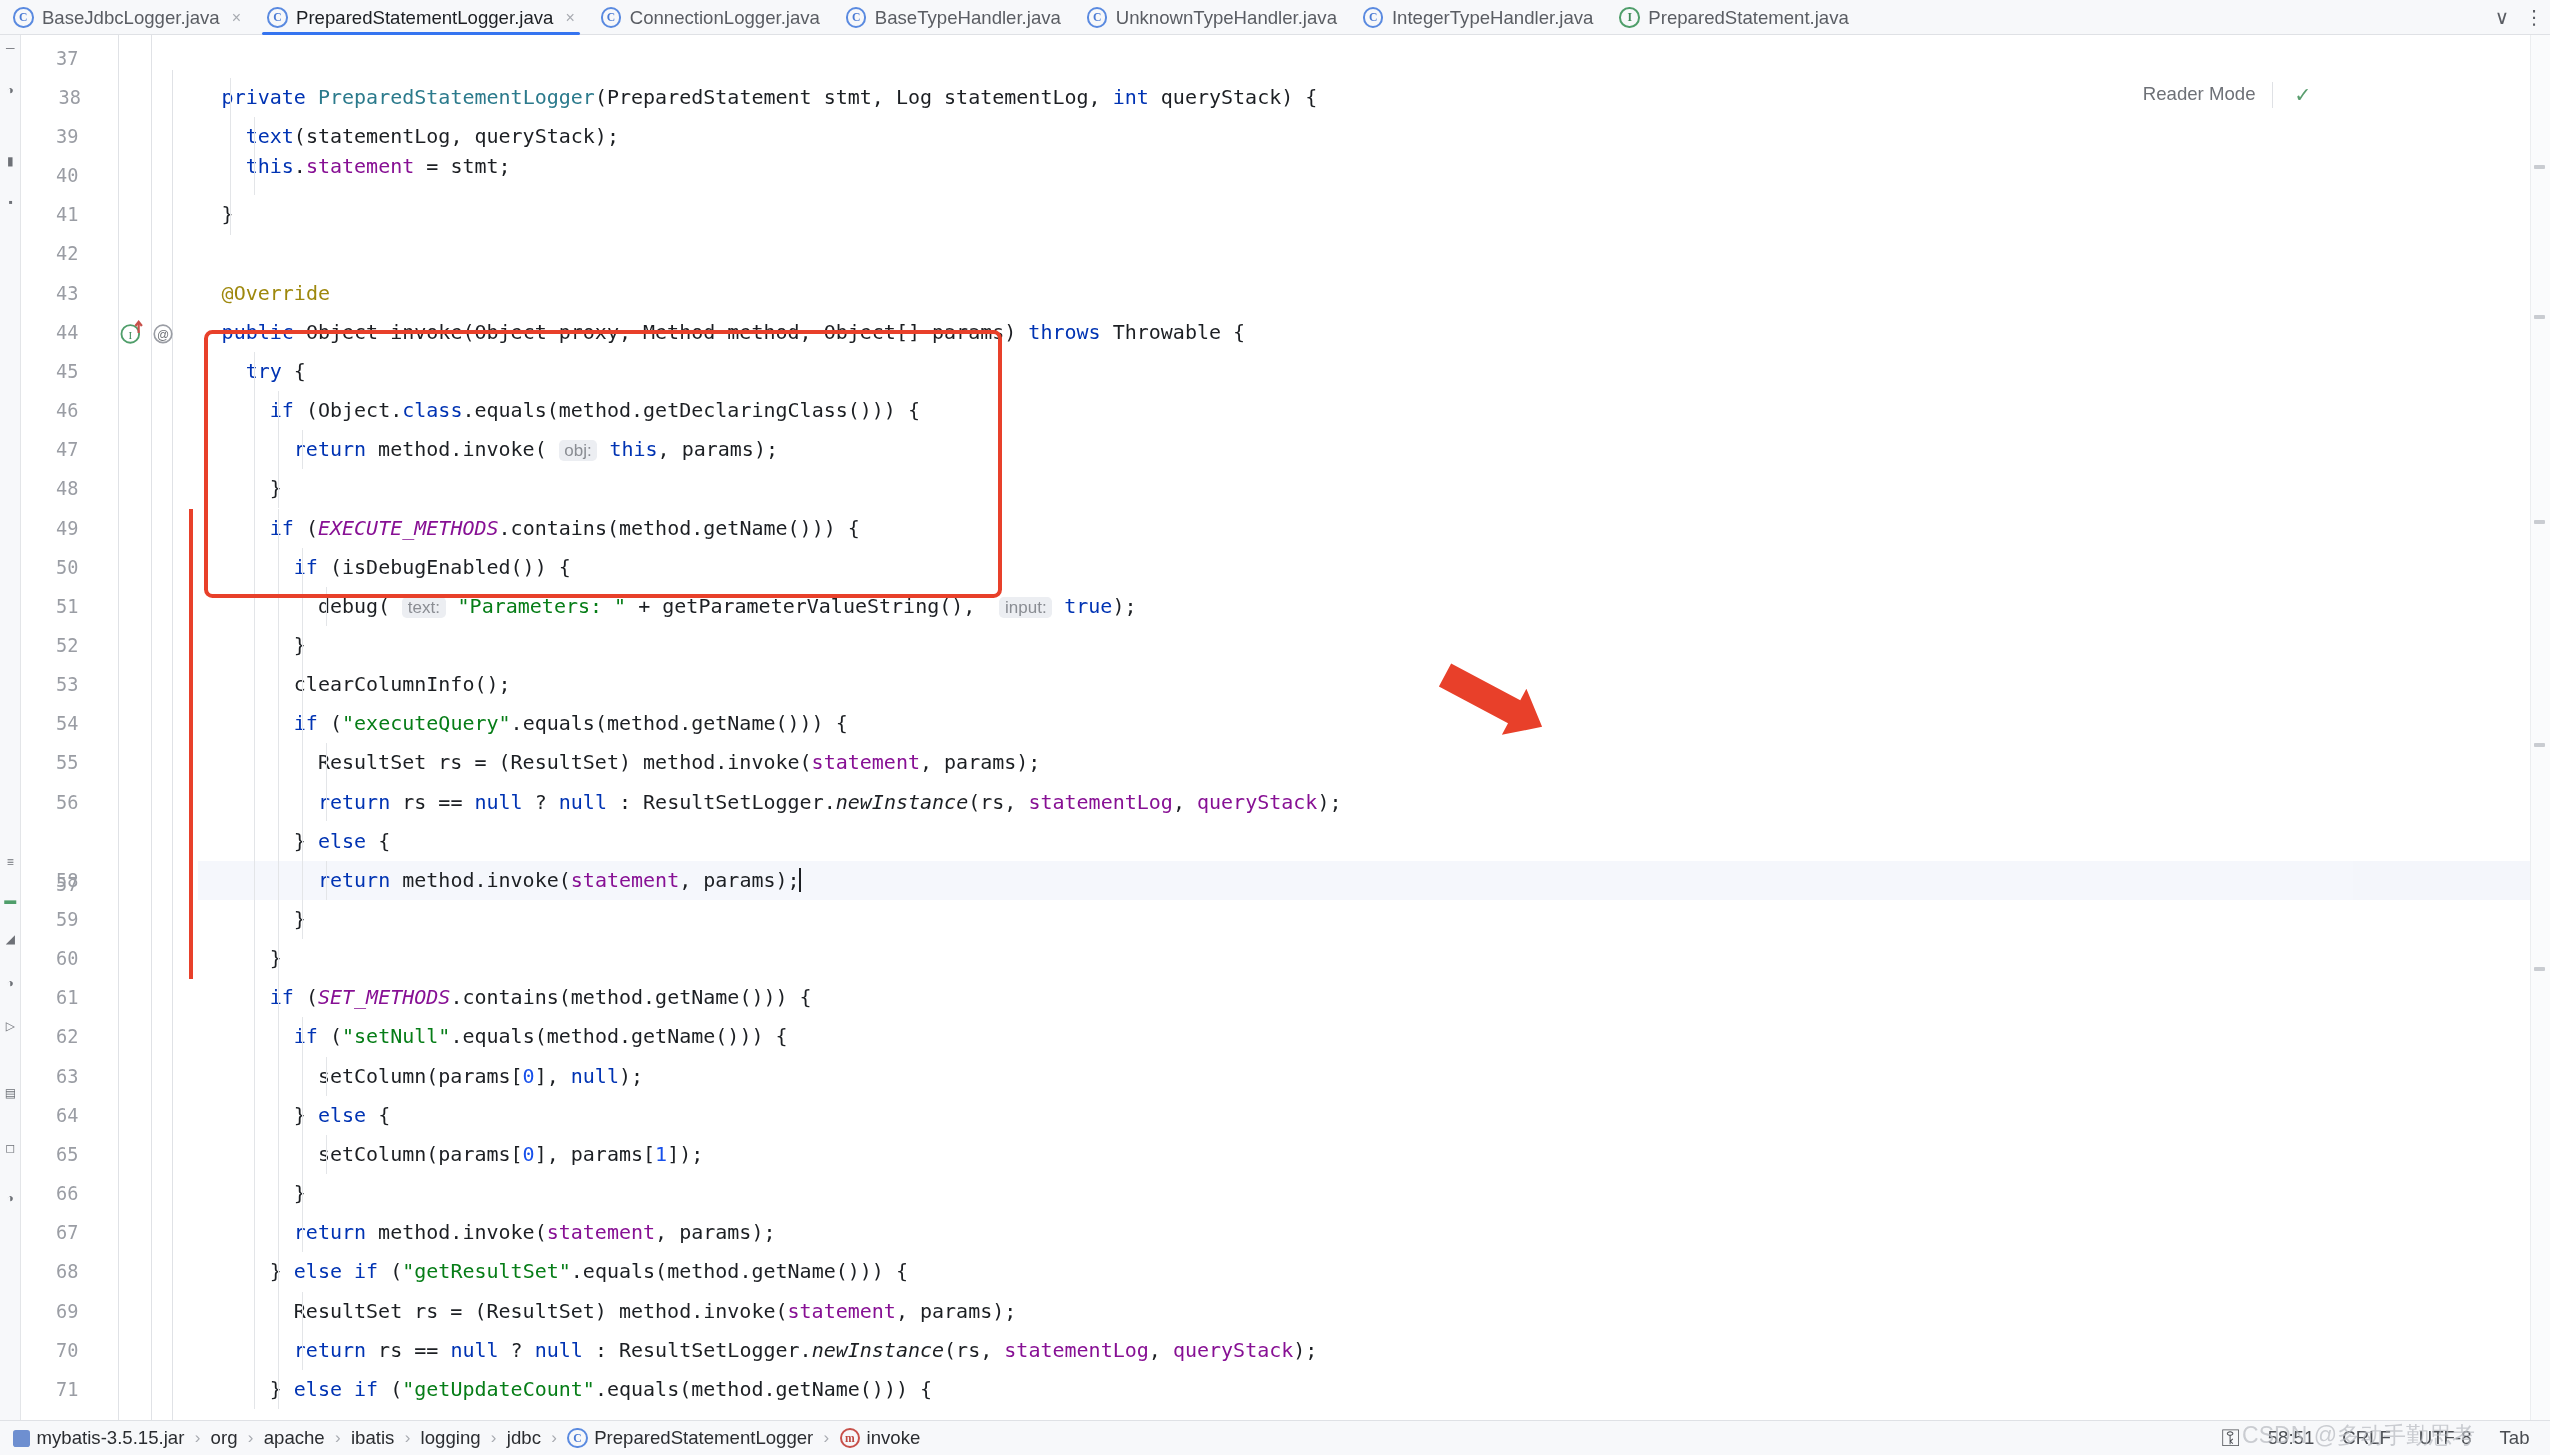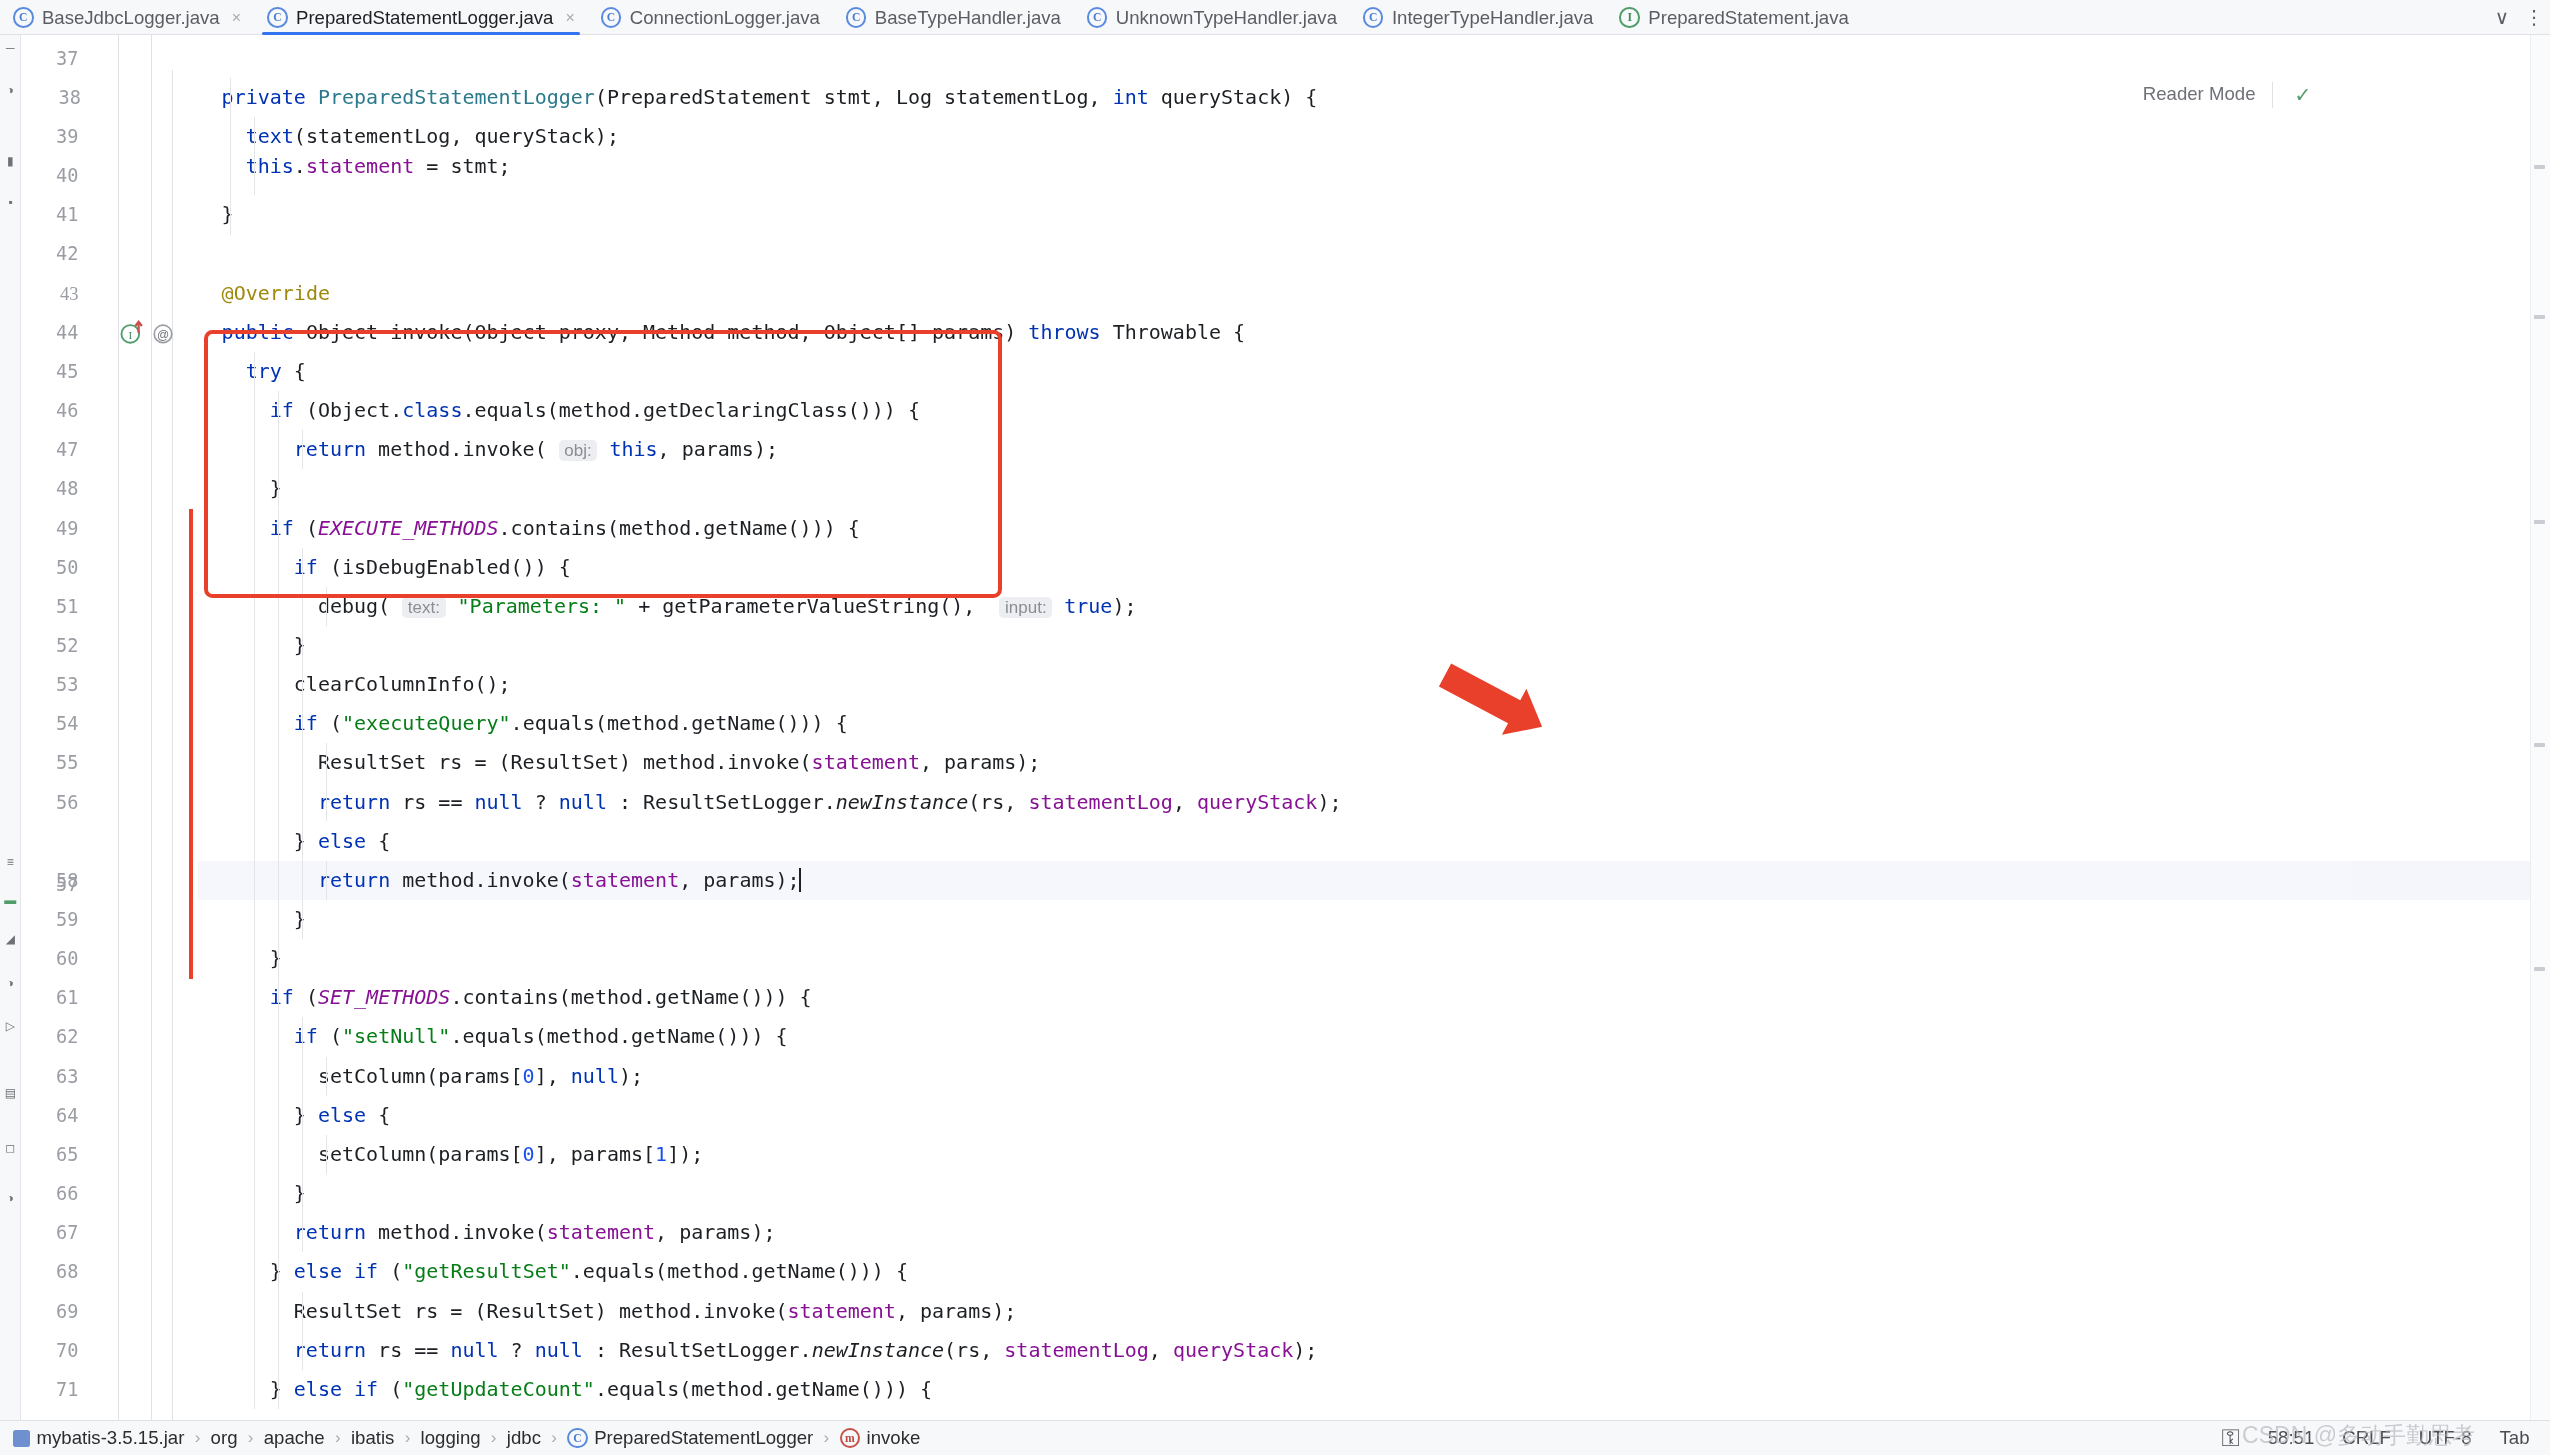--- a/index.html
+++ b/index.html
@@ -152,21 +152,21 @@
 
 <div id="editor">
   <div id="linehl" style="top: 826px; left: 0px; width: 2530px;"></div>
   <div id="gutter">
       <div class="lnum" style="top: 3.7px; line-height: 39px;">37</div>
       <div class="lnum" style="top: 43px; line-height: 39px; padding-left: 36px;">38</div>
       <div class="lnum" style="top: 82px; line-height: 39px;">39</div>
       <div class="lnum" style="top: 121px; line-height: 39px;">40</div>
       <div class="lnum" style="top: 160px; line-height: 39px;">41</div>
       <div class="lnum" style="top: 199px; line-height: 39px;">42</div>
-      <div class="lnum" style="top: 239px; line-height: 39px; font-family: Liberation Serif, serif;">43</div>
+      <div class="lnum" style="top: 239px; line-height: 39px;">43</div>
       <div class="lnum" style="top: 278px; line-height: 39px; padding-left: 20px;">44</div>
       <div class="lnum" style="top: 317px; line-height: 39px;">45</div>
       <div class="lnum" style="top: 356px; line-height: 39px;">46</div>
       <div class="lnum" style="top: 395px; line-height: 39px;">47</div>
       <div class="lnum" style="top: 434px; line-height: 39px;">48</div>
       <div class="lnum" style="top: 474px; line-height: 39px;">49</div>
       <div class="lnum" style="top: 513px; line-height: 39px;">50</div>
       <div class="lnum" style="top: 552px; line-height: 39px;">51</div>
       <div class="lnum" style="top: 591px; line-height: 39px;">52</div>
       <div class="lnum" style="top: 630px; line-height: 39px;">53</div>

